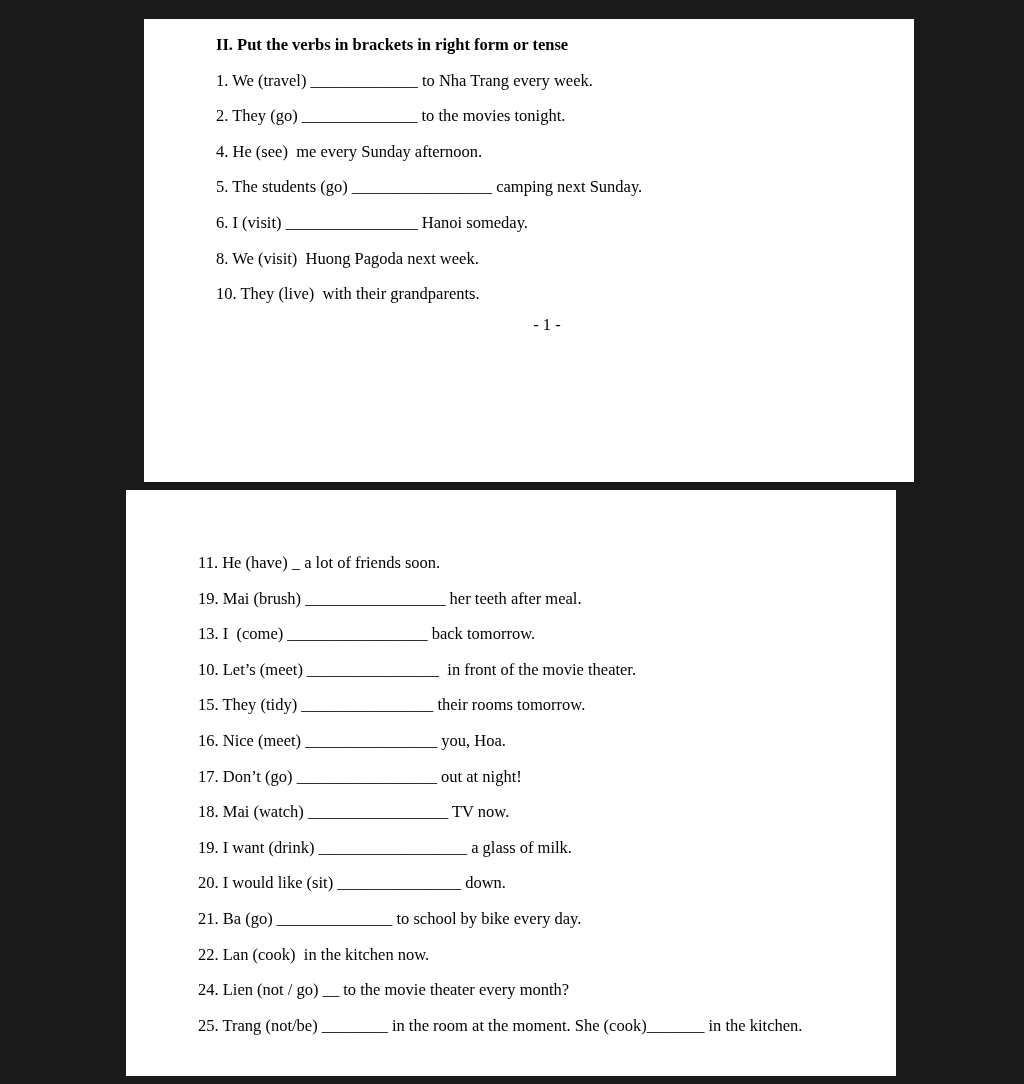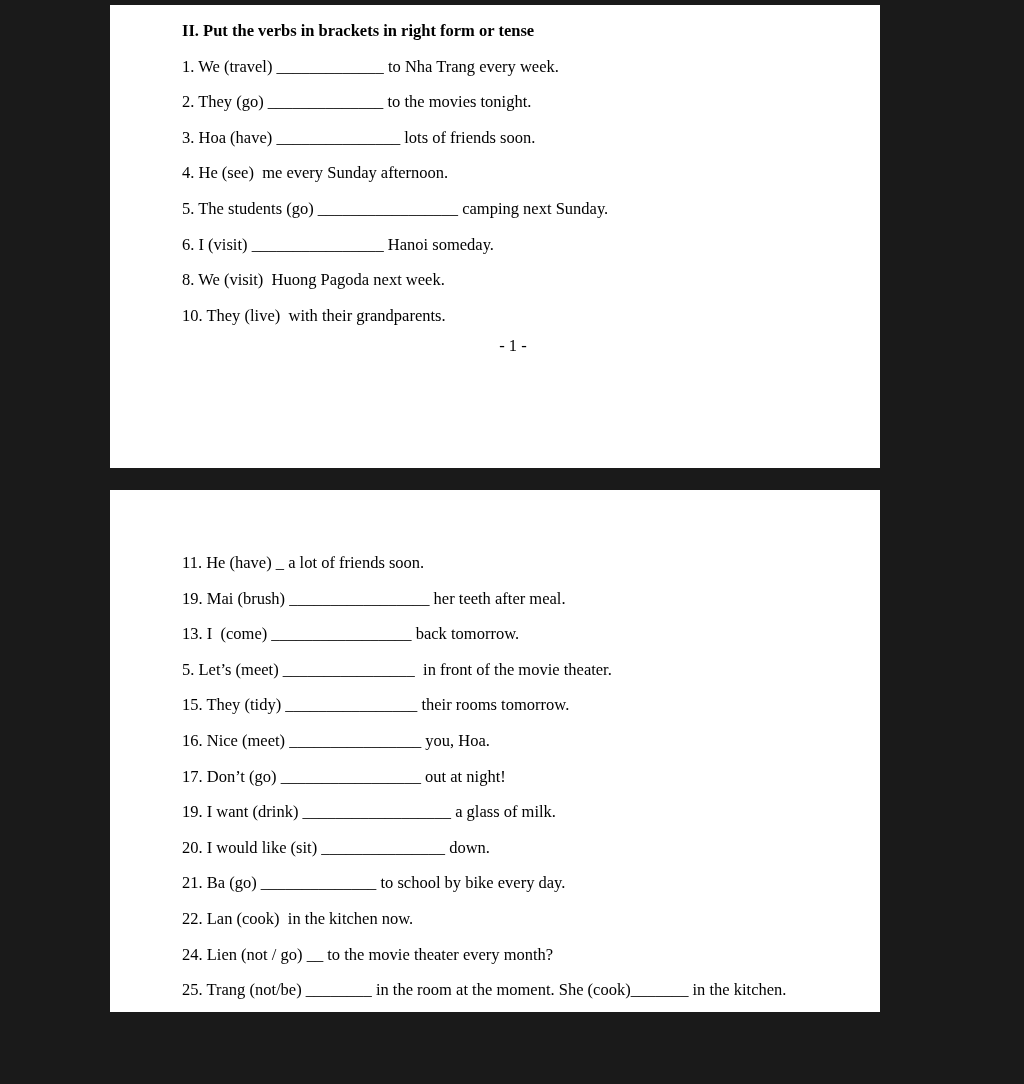--- a/index.html
+++ b/index.html
@@ -12,22 +12,22 @@
     background: #1a1a1a;
     overflow: hidden;
     margin: 0 auto;
   }
   .page {
     position: absolute;
     left: 110px;
     width: 770px;
     background: #ffffff;
   }
-  .page1 { top: 5px; height: 463px; }
-  .page2 { top: 490px; height: 522px; }
+  .page1 { top: 19px; height: 463px; margin-left: 34px; }
+  .page2 { top: 490px; height: 586px; margin-left: 16px; }
   .content  { padding: 8px 36px 0 72px; }
   .content2 { padding: 55px 36px 0 72px; }
   .line {
     font-size: 16.5px;
     line-height: 35.6px;
     color: #000000;
     white-space: pre-wrap;
   }
   .title { font-weight: bold; }
   .page-number {
@@ -40,39 +40,39 @@
 </head>
 <body>
 
 <div class="stage">
 
   <div class="page page1">
     <div class="content">
       <div class="line title">II. Put the verbs in brackets in right form or tense</div>
       <div class="line">1. We (travel) _____________ to Nha Trang every week.</div>
       <div class="line">2. They (go) ______________ to the movies tonight.</div>
-      <div class="line">3. Hoa (have) _______________ lots of friends soon.</div>
       <div class="line">4. He (see)  me every Sunday afternoon.</div>
       <div class="line">5. The students (go) _________________ camping next Sunday.</div>
       <div class="line">6. I (visit) ________________ Hanoi someday.</div>
       <div class="line">8. We (visit)  Huong Pagoda next week.</div>
       <div class="line">10. They (live)  with their grandparents.</div>
       <div class="page-number">- 1 -</div>
     </div>
   </div>
 
   <div class="page page2">
     <div class="content2">
       <div class="line">11. He (have) _ a lot of friends soon.</div>
       <div class="line">19. Mai (brush) _________________ her teeth after meal.</div>
       <div class="line">13. I  (come) _________________ back tomorrow.</div>
-      <div class="line">5. Let’s (meet) ________________  in front of the movie theater.</div>
+      <div class="line">10. Let’s (meet) ________________  in front of the movie theater.</div>
       <div class="line">15. They (tidy) ________________ their rooms tomorrow.</div>
       <div class="line">16. Nice (meet) ________________ you, Hoa.</div>
       <div class="line">17. Don’t (go) _________________ out at night!</div>
+      <div class="line">18. Mai (watch) _________________ TV now.</div>
       <div class="line">19. I want (drink) __________________ a glass of milk.</div>
       <div class="line">20. I would like (sit) _______________ down.</div>
       <div class="line">21. Ba (go) ______________ to school by bike every day.</div>
       <div class="line">22. Lan (cook)  in the kitchen now.</div>
       <div class="line">24. Lien (not / go) __ to the movie theater every month?</div>
       <div class="line">25. Trang (not/be) ________ in the room at the moment. She (cook)_______ in the kitchen.</div>
     </div>
   </div>
 
 </div>

